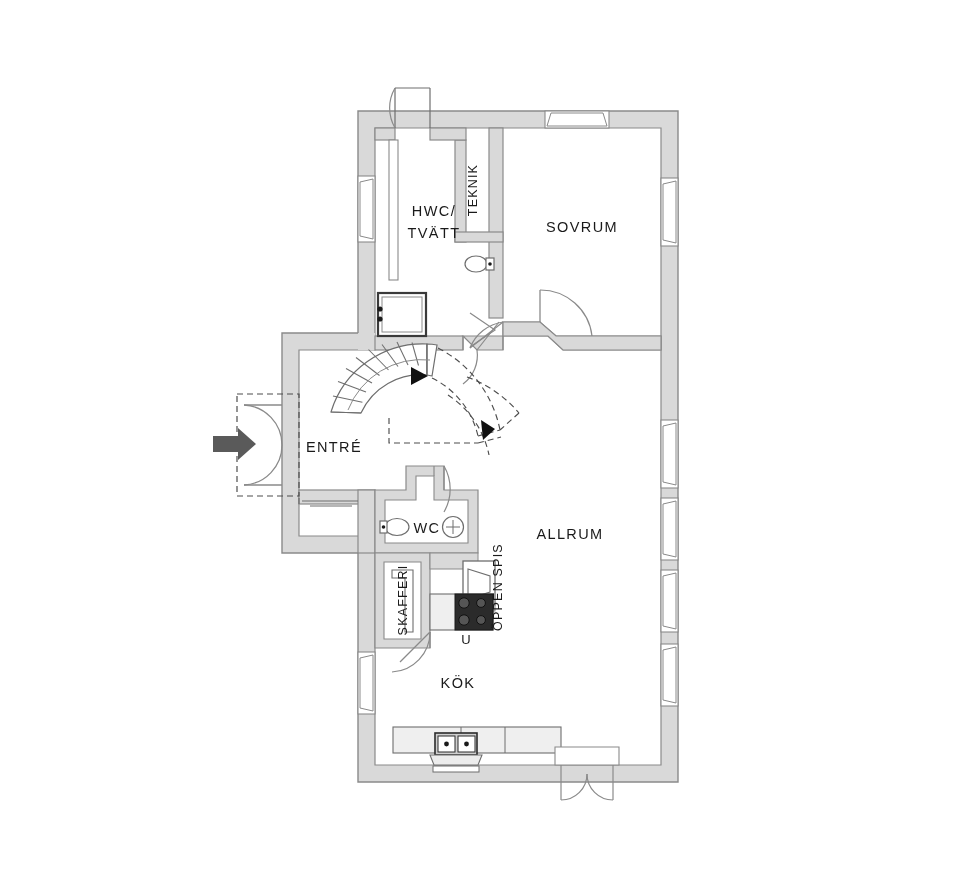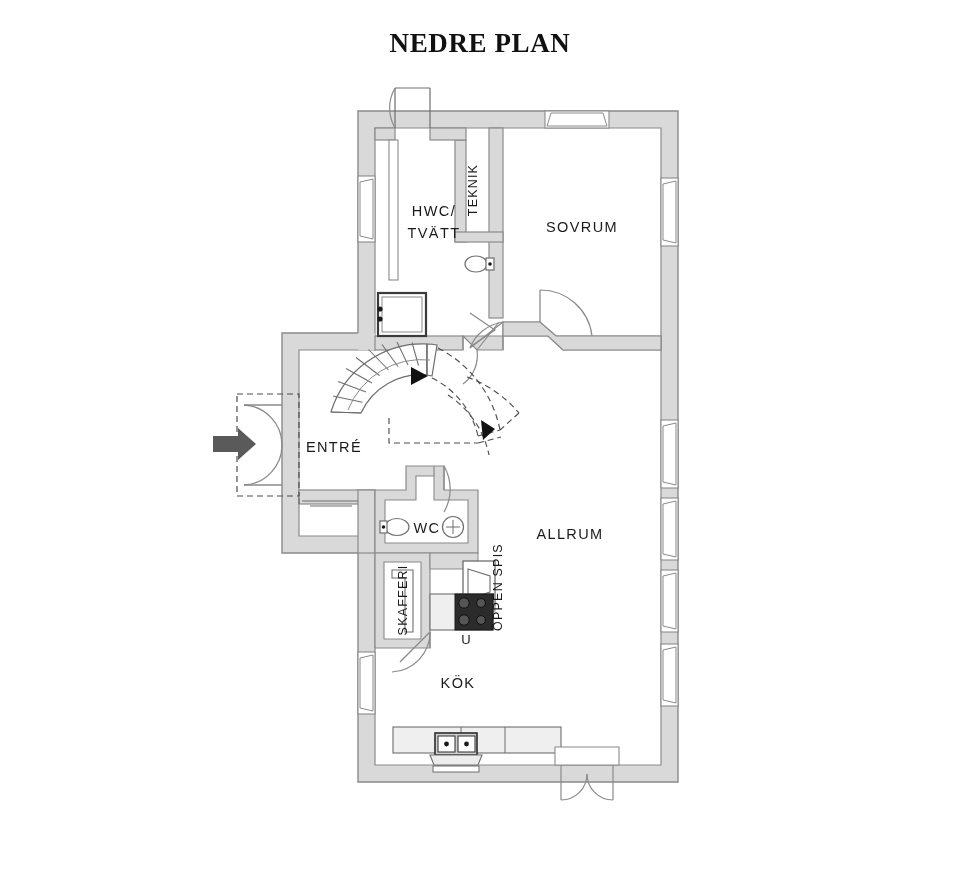--- a/index.html
+++ b/index.html
@@ -53,21 +53,20 @@
     font-family: "Liberation Sans", sans-serif;
     font-size: 13px;
     fill: #1a1a1a;
   }
 </style>
 </head>
 <body>
 
 <div id="plan-root">
 
-  <div id="plan-title">NEDRE PLAN</div>
 
   <svg id="plan-svg" width="960" height="894" viewBox="0 0 960 894">
 
     <defs>
 
       <g id="unused"></g>
     </defs>
 
     <g>
 

